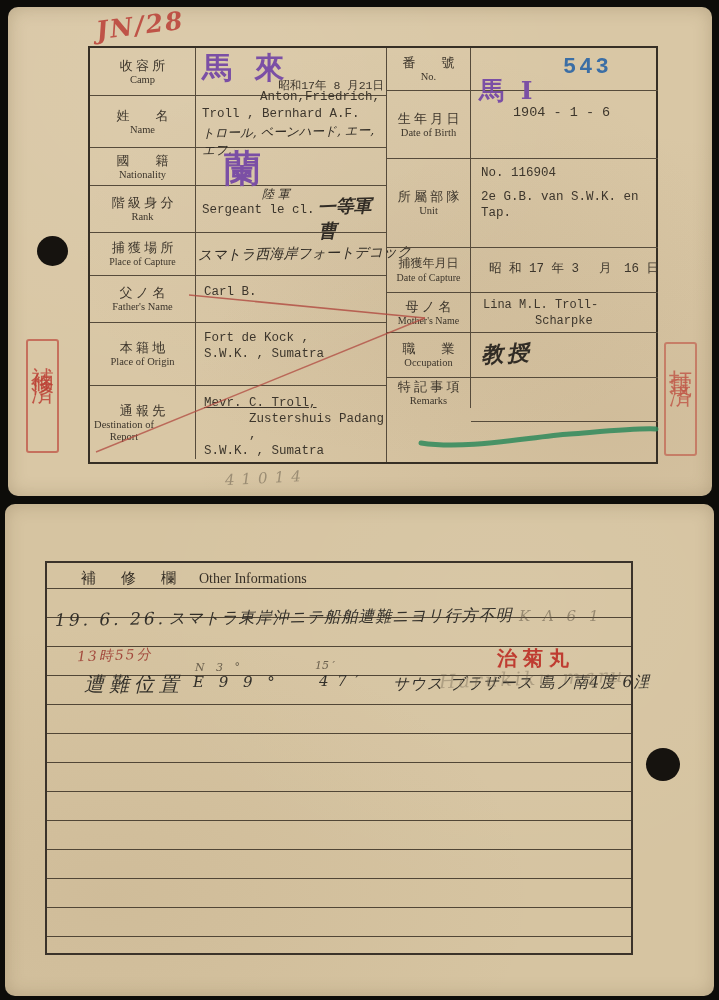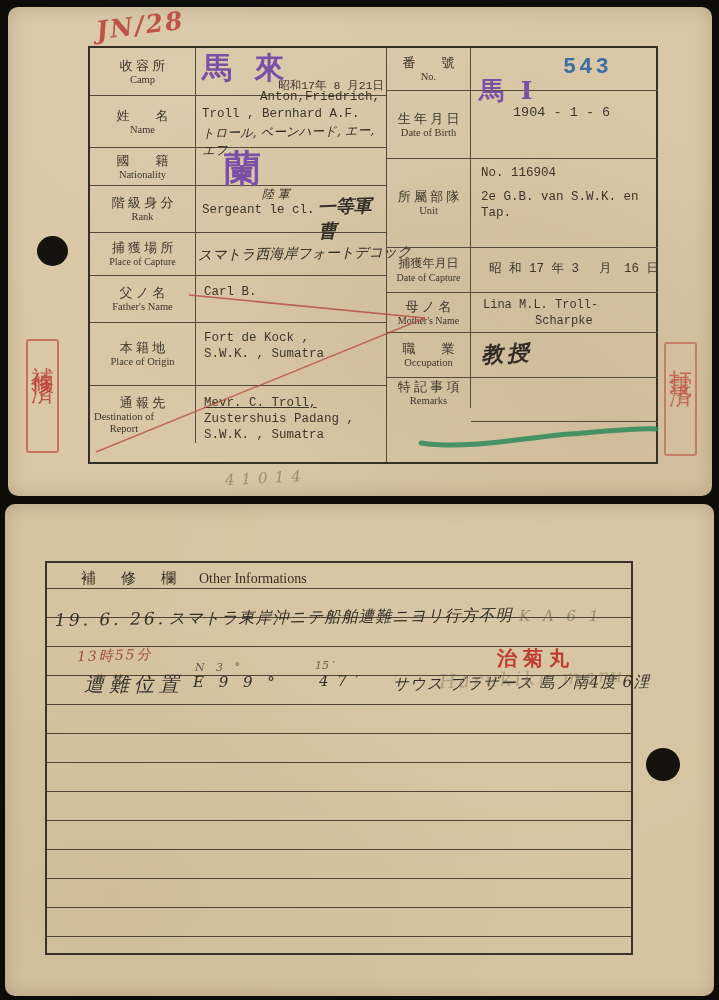--- a/index.html
+++ b/index.html
@@ -162,21 +162,21 @@
         </div>
       </div>
 
       <div class="frow last">
         <div class="lbl">
           <span class="jp">通 報 先</span>
           <span class="en" style="width:64px;">Destination of Report</span>
         </div>
         <div class="val">
           <div class="typed" style="padding:9px 0 0 8px;text-decoration:underline;">Mevr. C. Troll,</div>
-          <div class="typed" style="padding-left:8px;">Zustershuis Padang ,</div>
+          <div class="typed" style="padding-left:8px;margin-left:45px;">Zustershuis Padang ,</div>
           <div class="typed" style="padding-left:8px;">S.W.K. ,  Sumatra</div>
         </div>
       </div>
     </div>
 
     <div class="colR">
 
       <div class="frow" style="height:43px;">
         <div class="lbl">
           <span class="jp">番　　號</span>

